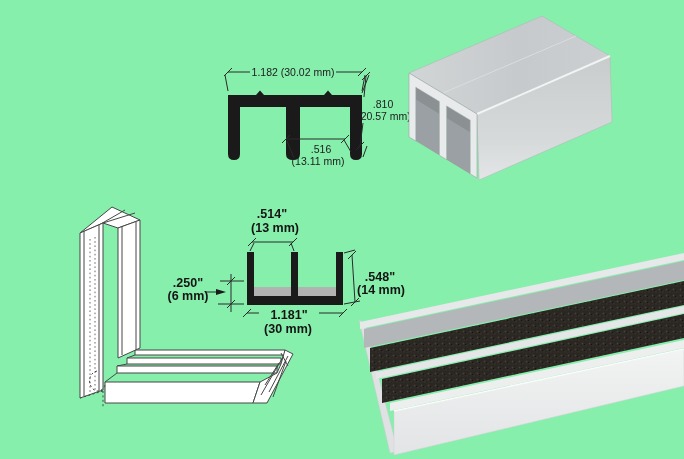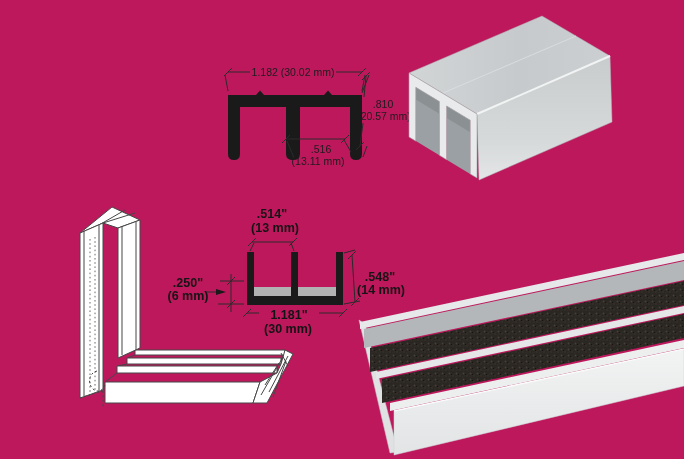--- a/index.html
+++ b/index.html
@@ -1,16 +1,16 @@
 <!DOCTYPE html>
 <html><head>
 <meta charset="utf-8">
 <style>
   html,body{margin:0;padding:0;background:#fff;}
-  .canvas{position:relative;width:684px;height:459px;background:#be185d;overflow:hidden;
+  .canvas{position:relative;width:684px;height:459px;background:#86efac;overflow:hidden;
           font-family:"Liberation Sans",sans-serif;}
   .fig{position:absolute;}
   svg{display:block;}
   .dim-sm{font:400 10.5px "Liberation Sans",sans-serif;fill:#1c1c1c;}
   .dim-bold{font:700 12.5px "Liberation Sans",sans-serif;fill:#141414;}
   .dimline{stroke:#2a2a2a;stroke-width:1;fill:none;}
   .lineart{stroke:#474747;stroke-width:1;fill:none;}
   .lineart-fill{stroke:#474747;stroke-width:1;fill:#ffffff;}
   .dashed{stroke-dasharray:2,2.4;}
   .dotted{stroke:#5a5a5a;stroke-width:.9;stroke-dasharray:1.6,2.6;fill:none;}

